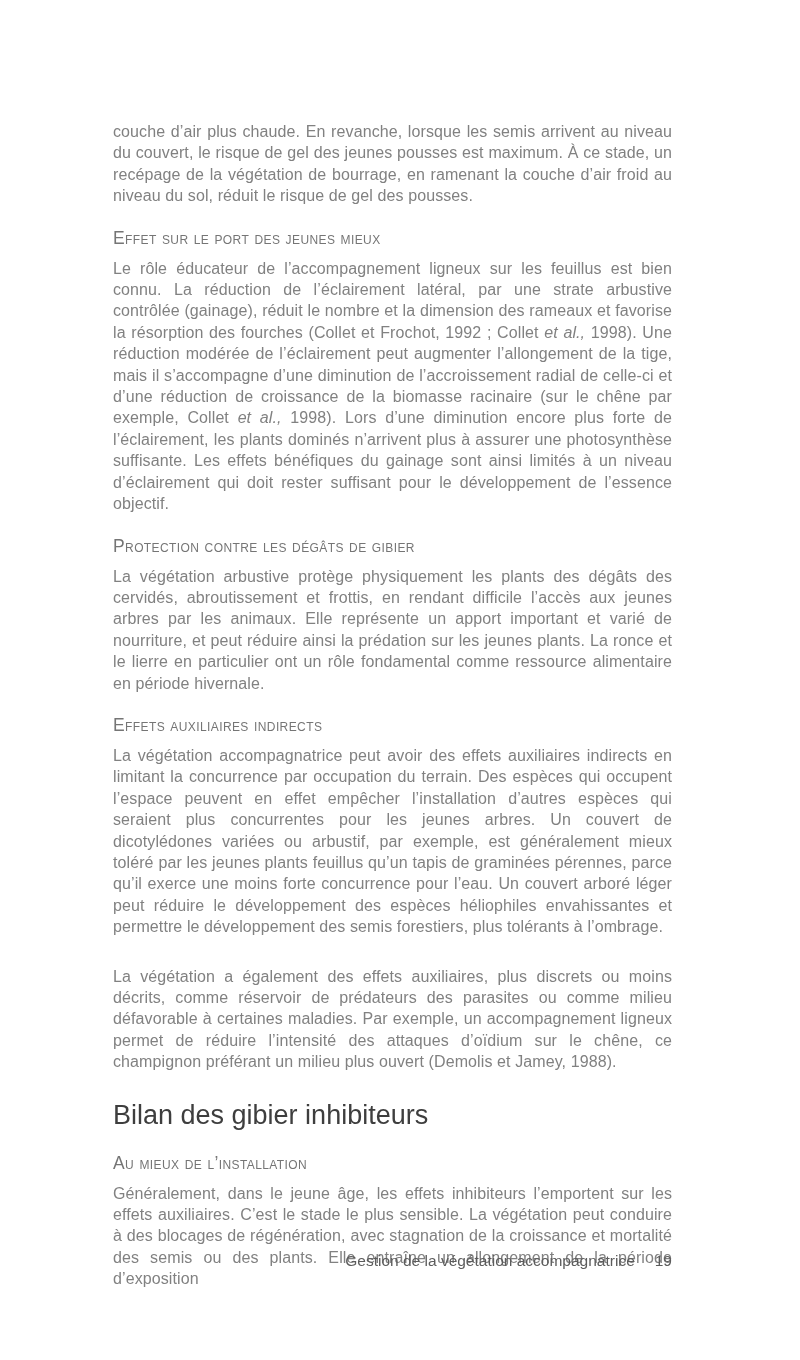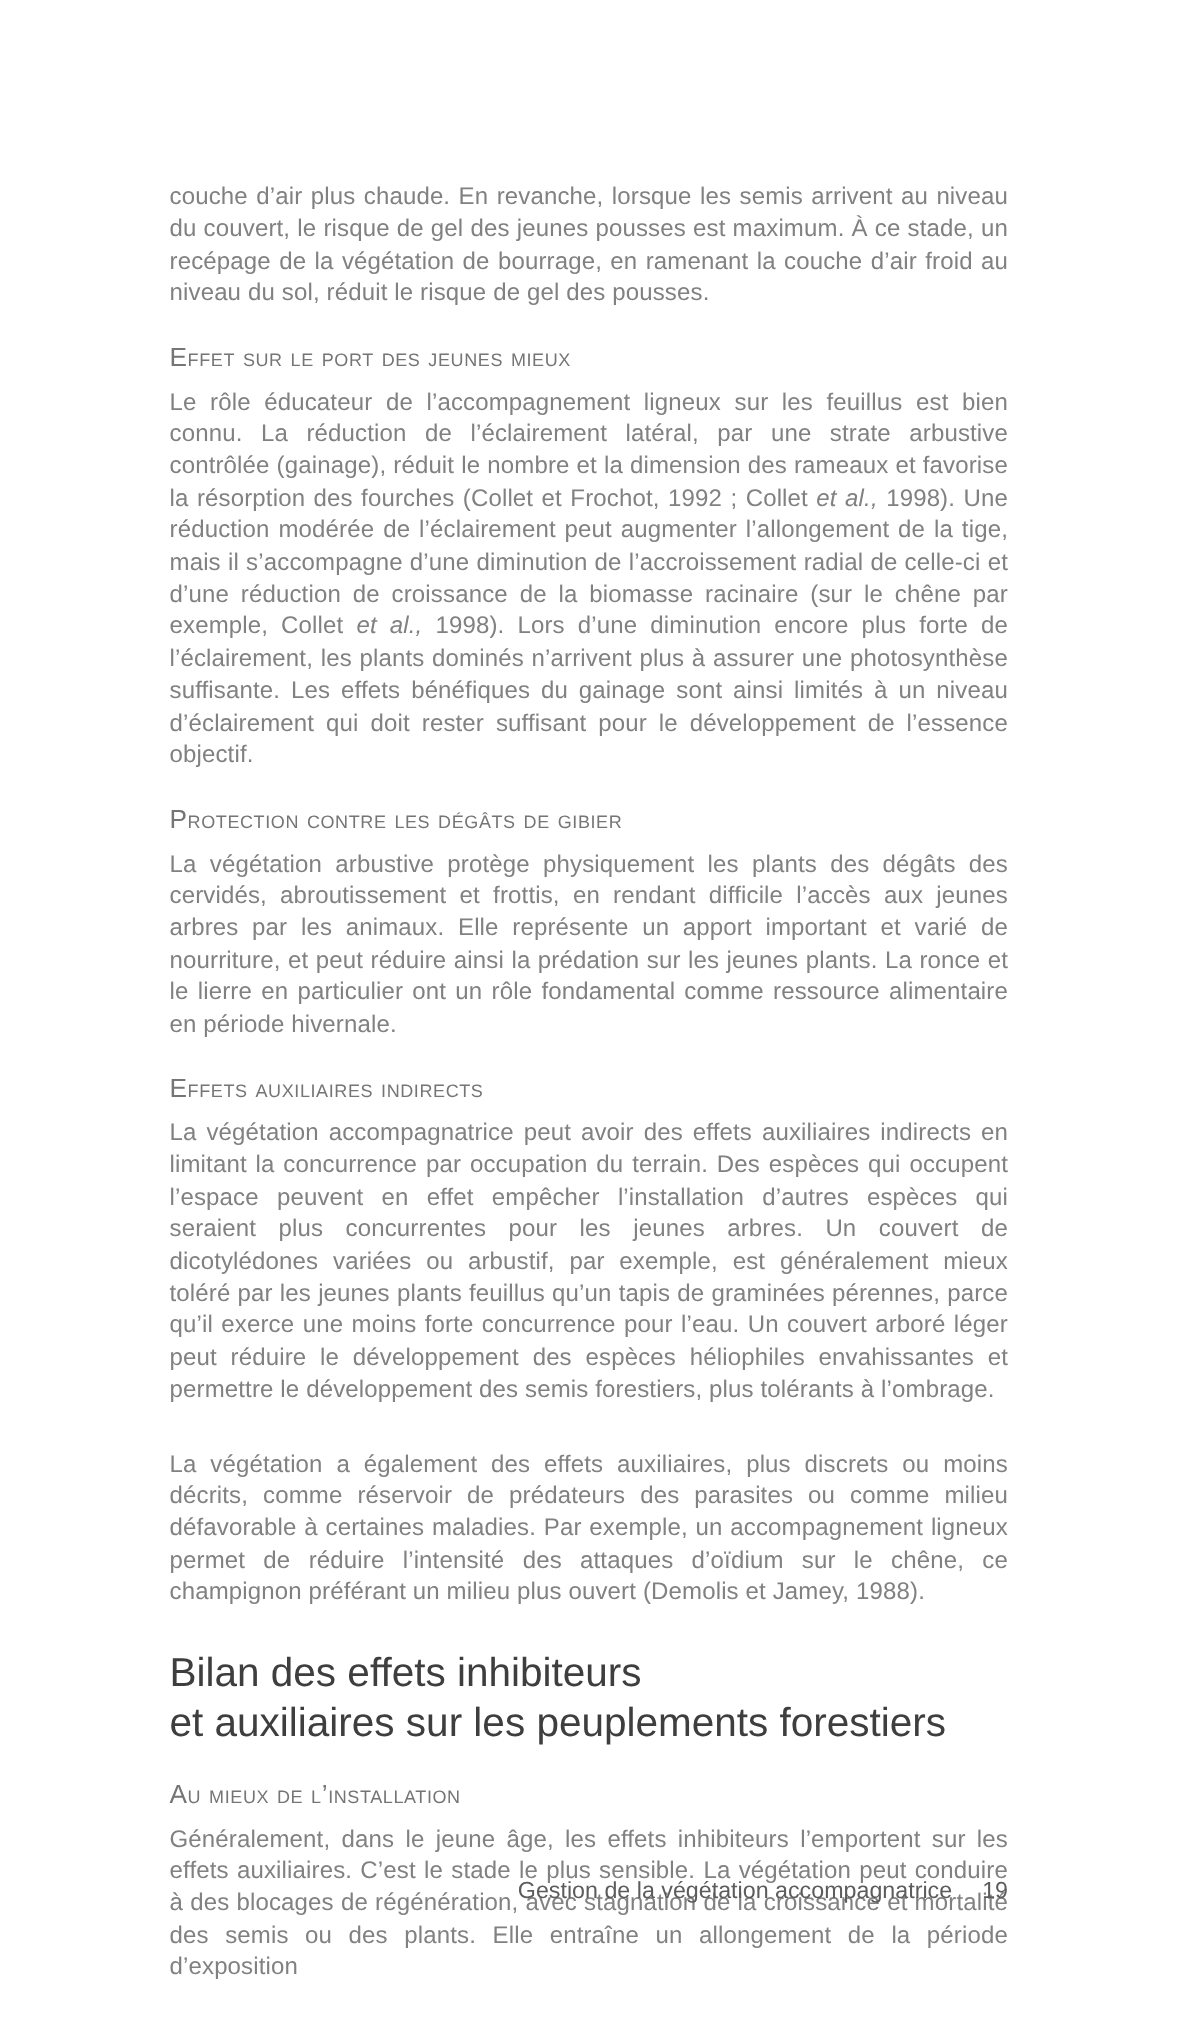--- a/index.html
+++ b/index.html
@@ -70,22 +70,21 @@
   <p class="body-text"><span>Le rôle éducateur de l’accompagnement ligneux sur les feuillus est bien connu. La réduction de l’éclairement latéral, par une strate arbustive contrôlée (gainage), réduit le nombre et la dimension des rameaux et favorise la résorption des fourches (Collet et Frochot, 1992 ; Collet </span><em>et al.,</em><span> 1998). Une réduction modérée de l’éclairement peut augmenter l’allongement de la tige, mais il s’accompagne d’une diminution de l’accroissement radial de celle-ci et d’une réduction de croissance de la biomasse racinaire (sur le chêne par exemple, Collet </span><em>et al.,</em><span> 1998). Lors d’une diminution encore plus forte de l’éclairement, les plants dominés n’arrivent plus à assurer une photosynthèse suffisante. Les effets bénéfiques du gainage sont ainsi limités à un niveau d’éclairement qui doit rester suffisant pour le développement de l’essence objectif.</span></p>
 
   <h2 class="sc-heading">Protection contre les dégâts de gibier</h2>
   <p class="body-text"><span>La végétation arbustive protège physiquement les plants des dégâts des cervidés, abroutissement et frottis, en rendant difficile l’accès aux jeunes arbres par les animaux. Elle représente un apport important et varié de nourriture, et peut réduire ainsi la prédation sur les jeunes plants. La ronce et le lierre en particulier ont un rôle fondamental comme ressource alimentaire en période hivernale.</span></p>
 
   <h2 class="sc-heading">Effets auxiliaires indirects</h2>
   <p class="body-text"><span>La végétation accompagnatrice peut avoir des effets auxiliaires indirects en limitant la concurrence par occupation du terrain. Des espèces qui occupent l’espace peuvent en effet empêcher l’installation d’autres espèces qui seraient plus concurrentes pour les jeunes arbres. Un couvert de dicotylédones variées ou arbustif, par exemple, est généralement mieux toléré par les jeunes plants feuillus qu’un tapis de graminées pérennes, parce qu’il exerce une moins forte concurrence pour l’eau. Un couvert arboré léger peut réduire le développement des espèces héliophiles envahissantes et permettre le développement des semis forestiers, plus tolérants à l’ombrage.</span></p>
   <p class="body-text para-gap"><span>La végétation a également des effets auxiliaires, plus discrets ou moins décrits, comme réservoir de prédateurs des parasites ou comme milieu défavorable à certaines maladies. Par exemple, un accompagnement ligneux permet de réduire l’intensité des attaques d’oïdium sur le chêne, ce champignon préférant un milieu plus ouvert (Demolis et Jamey, 1988).</span></p>
 
   <h1 class="main-title">
-    <span class="title-line">Bilan des effets inhibiteurs</span>
-    <span class="title-line">et auxiliaires sur les peuplements forestiers</span>
+    <span class="title-line">Bilan des gibier inhibiteurs</span>
   </h1>
 
   <h2 class="sc-heading">Au mieux de l’installation</h2>
   <p class="body-text"><span>Généralement, dans le jeune âge, les effets inhibiteurs l’emportent sur les effets auxiliaires. C’est le stade le plus sensible. La végétation peut conduire à des blocages de régénération, avec stagnation de la croissance et mortalité des semis ou des plants. Elle entraîne un allongement de la période d’exposition</span></p>
 
   <div class="footer">
     <span>Gestion de la végétation accompagnatrice</span>
     <span>19</span>
   </div>
 

